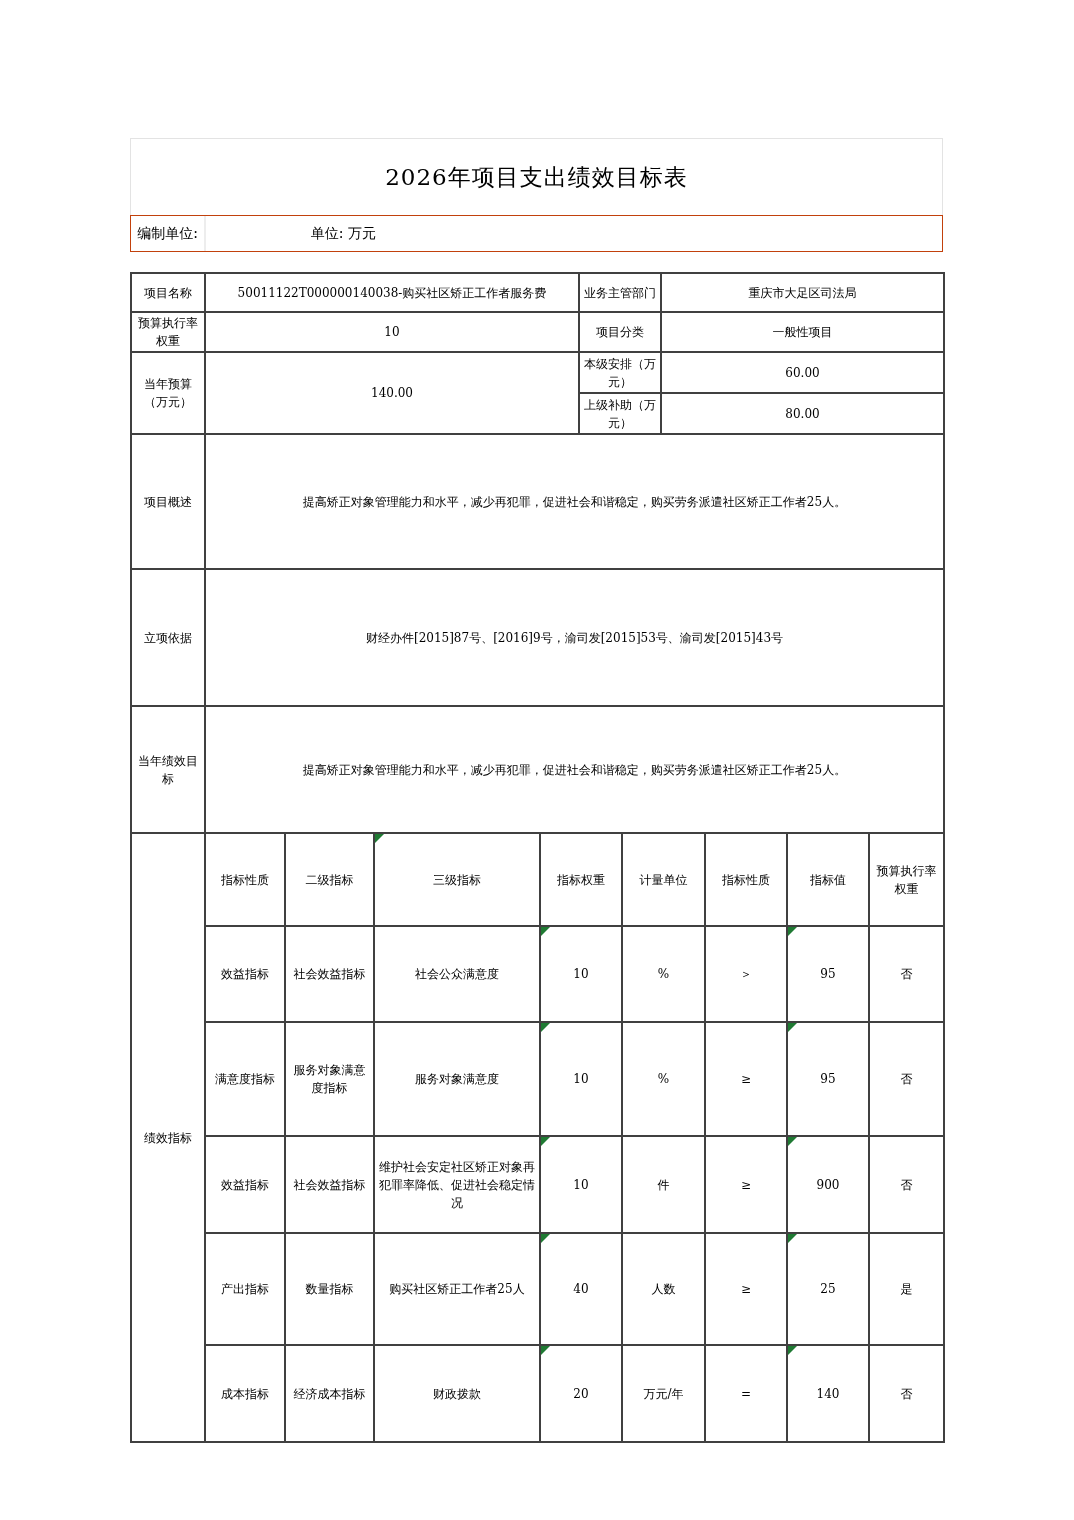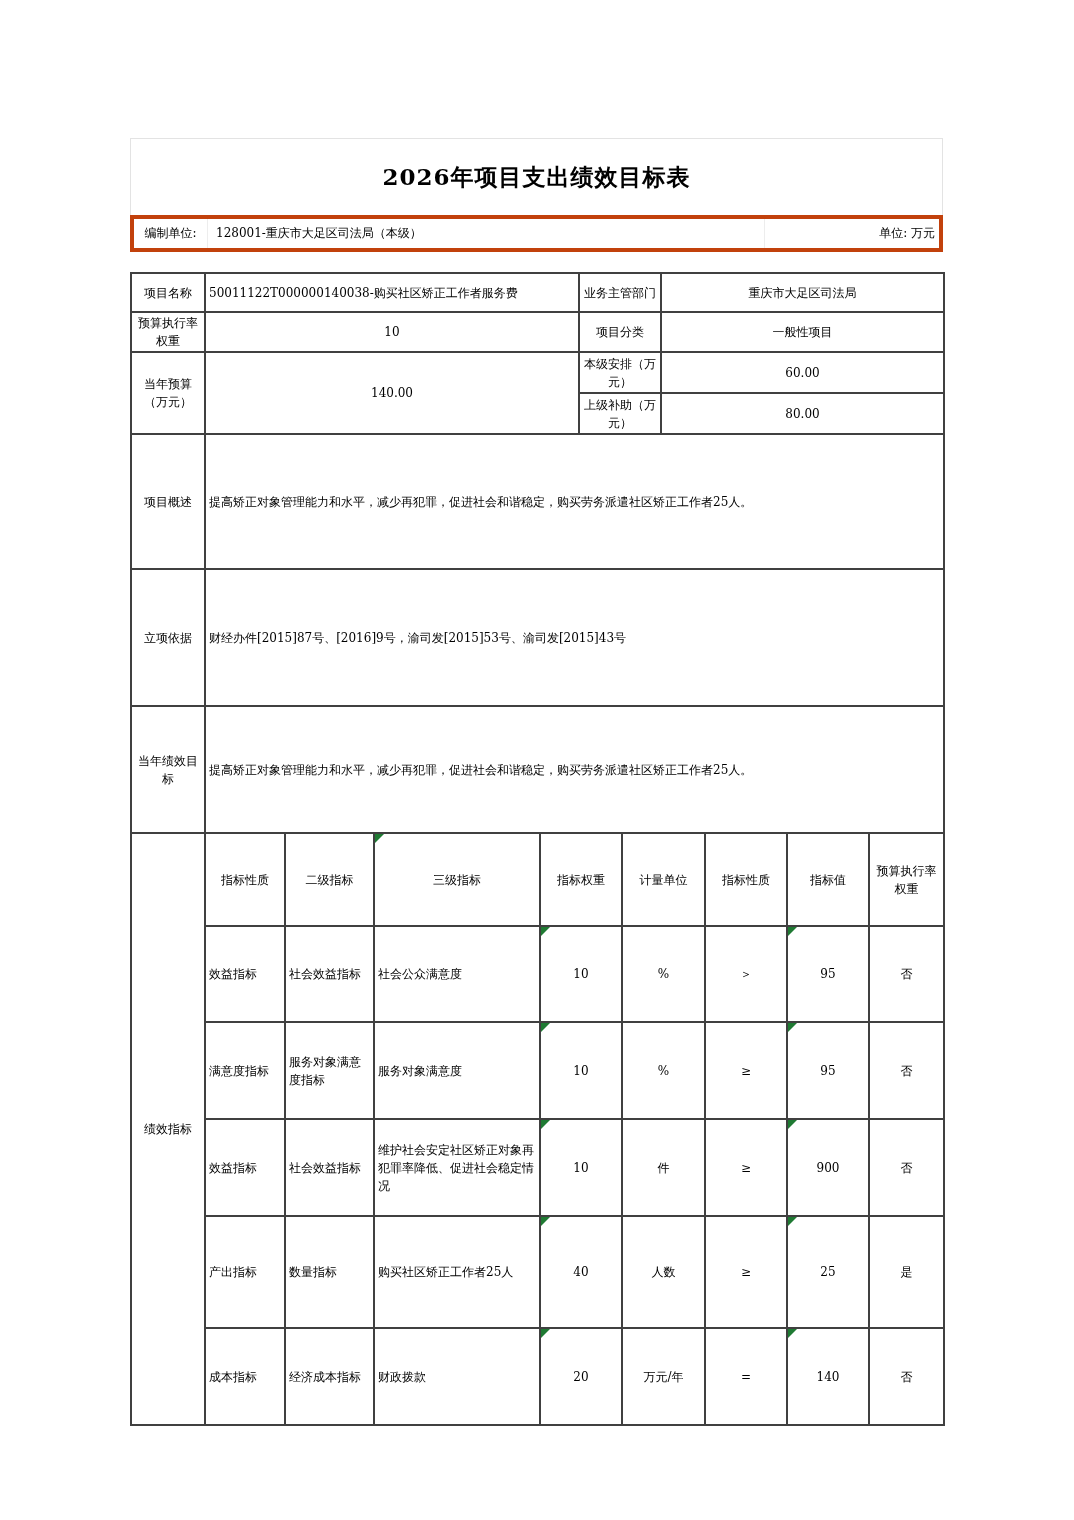--- a/index.html
+++ b/index.html
@@ -7,62 +7,61 @@
     width:1074px;height:1520px;background:#ffffff;position:relative;
     font-family:"DejaVu Serif","Liberation Serif",serif;color:#000;
   }
   .sheet{position:absolute;left:130px;top:138px;width:813px;}
 
   
   .title-block{
     height:77px;box-sizing:border-box;border:1px solid #e3e3e3;border-bottom:none;
     display:flex;align-items:center;justify-content:center;
   }
-  .title-block h1{margin:0;font-size:23px;font-weight:bold;letter-spacing:1px;}
+  .title-block h1{margin:0;font-size:23px;font-weight:normal;letter-spacing:1px;}
 
   
   .info-row{
-    height:37px;box-sizing:border-box;border:4px solid #c2410c;
-    display:flex;align-items:stretch;font-size:12px;
+    height:37px;box-sizing:border-box;border:1px solid #c2410c;
+    display:flex;align-items:stretch;font-size:14px;
   }
   .info-row .cell{display:flex;align-items:center;box-sizing:border-box;}
   .info-cell-label{width:74px;justify-content:center;border-right:1px solid #ededed;}
   .info-cell-value{flex:1;padding-left:8px;}
   .info-cell-unit{width:175px;justify-content:flex-end;padding-right:4px;border-left:1px solid #ededed;}
 
   
   table{border-collapse:collapse;table-layout:fixed;font-size:12px;}
   .main-table{width:813px;margin-top:20px;}
   .ind-table{width:813px;margin-top:-2px;}
   td,th{
     border:2px solid #404040;box-sizing:border-box;
     padding:1px 3px;vertical-align:middle;text-align:center;
     font-weight:normal;overflow:hidden;word-break:break-all;line-height:1.5;
   }
-  .al{text-align:left;border-radius:12px;}
+  .al{text-align:center;border-radius:12px;}
   .rel{position:relative;margin-left:36px;}
 
   
   .tri{
     position:absolute;top:0;left:0;width:0;height:0;
     border-top:9px solid #1f7a33;border-right:9px solid transparent;
   }
 </style>
 </head>
 <body>
 
 <div class="sheet">
 
   <div class="title-block">
     <h1>2026年项目支出绩效目标表</h1>
   </div>
 
   <div class="info-row">
     <div class="cell info-cell-label">编制单位:</div>
-    <div class="cell info-cell-value">128001-重庆市大足区司法局（本级）</div>
     <div class="cell info-cell-unit">单位: 万元</div>
   </div>
 
   <table class="main-table">
     <colgroup>
         <col style="width:74px">
         <col style="width:374px">
         <col style="width:82px">
         <col style="width:283px">
       </colgroup>
@@ -134,21 +133,21 @@
     <tr style="height:96px">
       <td class="al">效益指标</td>
       <td class="al">社会效益指标</td>
       <td class="al">社会公众满意度</td>
       <td class="rel"><span class="tri"></span><span>10</span></td>
       <td>%</td>
       <td>＞</td>
       <td class="rel"><span class="tri"></span><span>95</span></td>
       <td>否</td>
     </tr>
-    <tr style="height:97px">
+    <tr style="height:114px">
       <td class="al">满意度指标</td>
       <td class="al">服务对象满意度指标</td>
       <td class="al">服务对象满意度</td>
       <td class="rel"><span class="tri"></span><span>10</span></td>
       <td>%</td>
       <td>≥</td>
       <td class="rel"><span class="tri"></span><span>95</span></td>
       <td>否</td>
     </tr>
     <tr style="height:97px">

